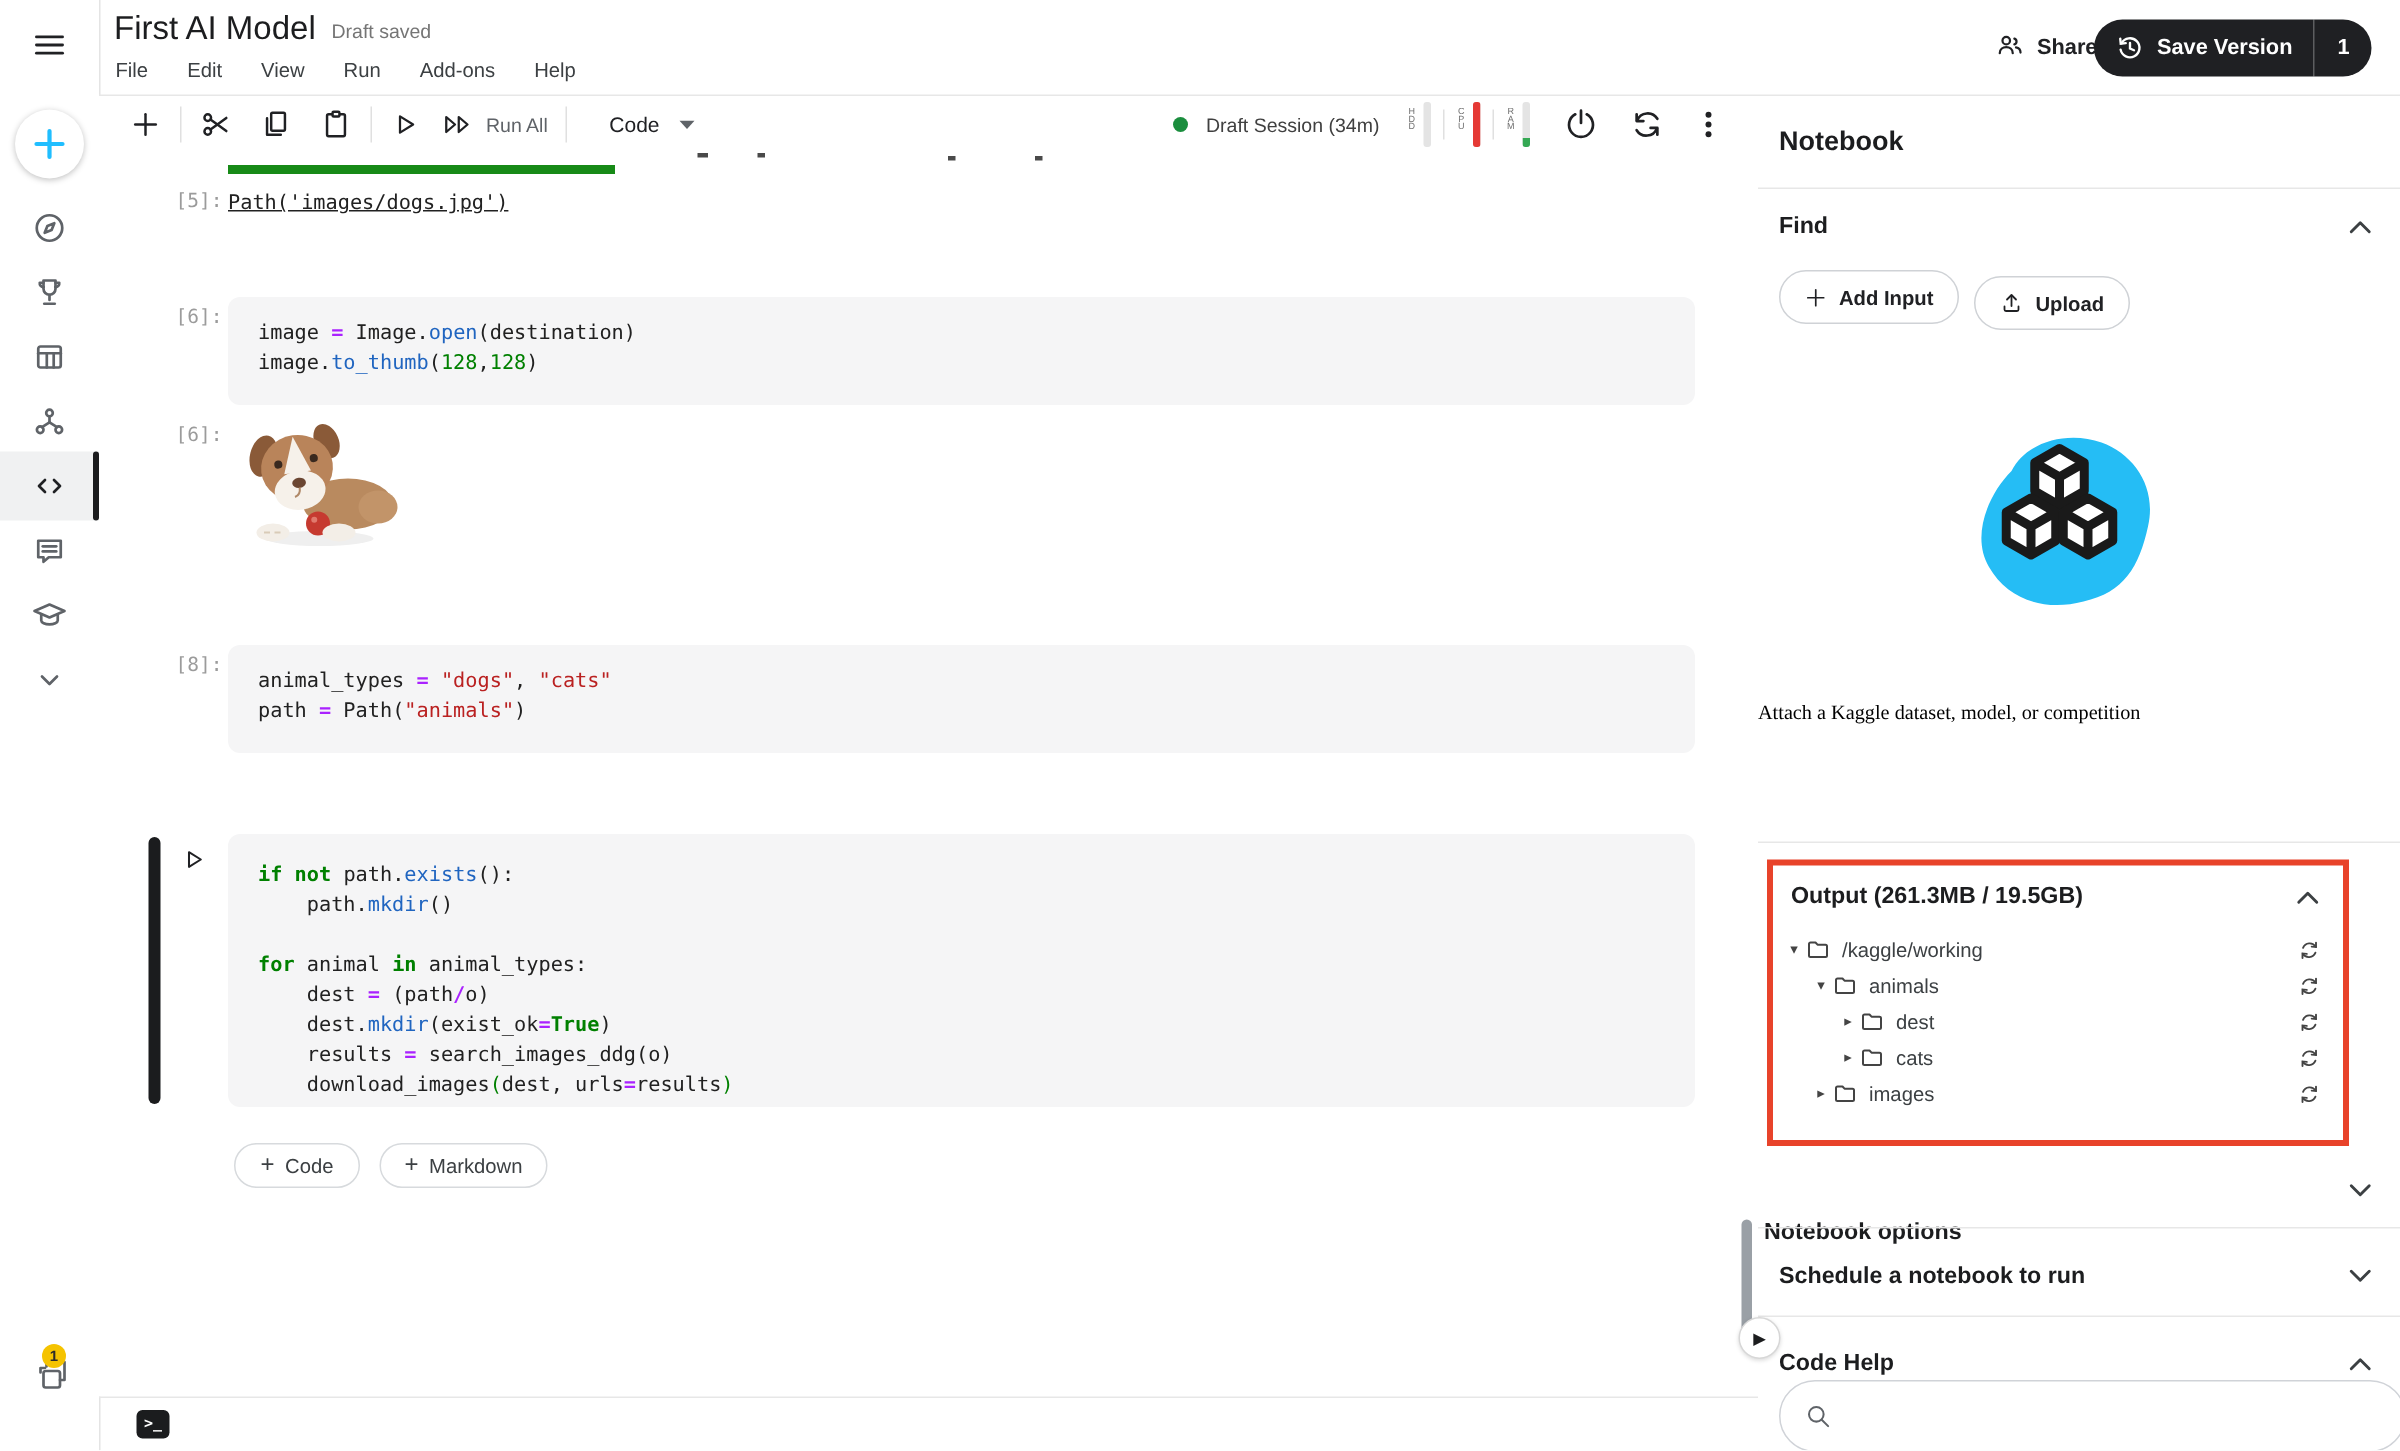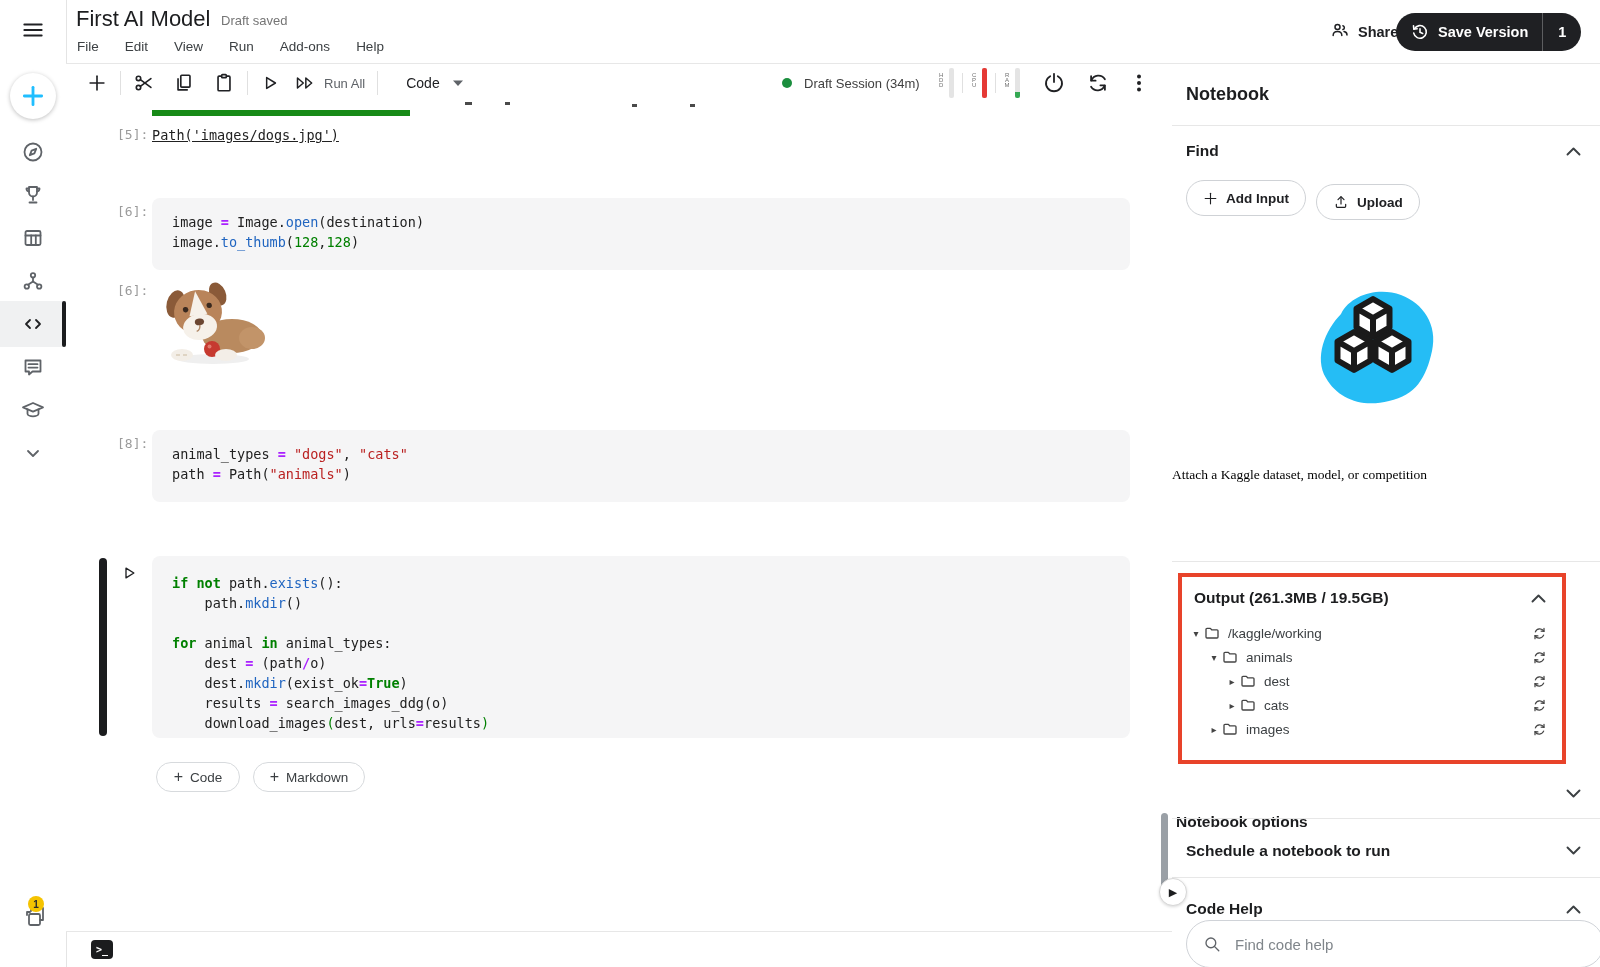--- a/index.html
+++ b/index.html
@@ -606,17 +606,16 @@
         </svg>
     </div>
 
     <div class="search-pill">
       <svg width="18" height="18" viewBox="0 0 24 24">
           <g class="ico" stroke-width="2">
             <circle cx="10.5" cy="10.5" r="6.5"></circle>
             <line x1="15.5" y1="15.5" x2="21" y2="21"></line>
           </g>
         </svg>
-      <input type="text" placeholder="Find code help" style="">
     </div>
   </div>
 
 </div>
 
 </body></html>

